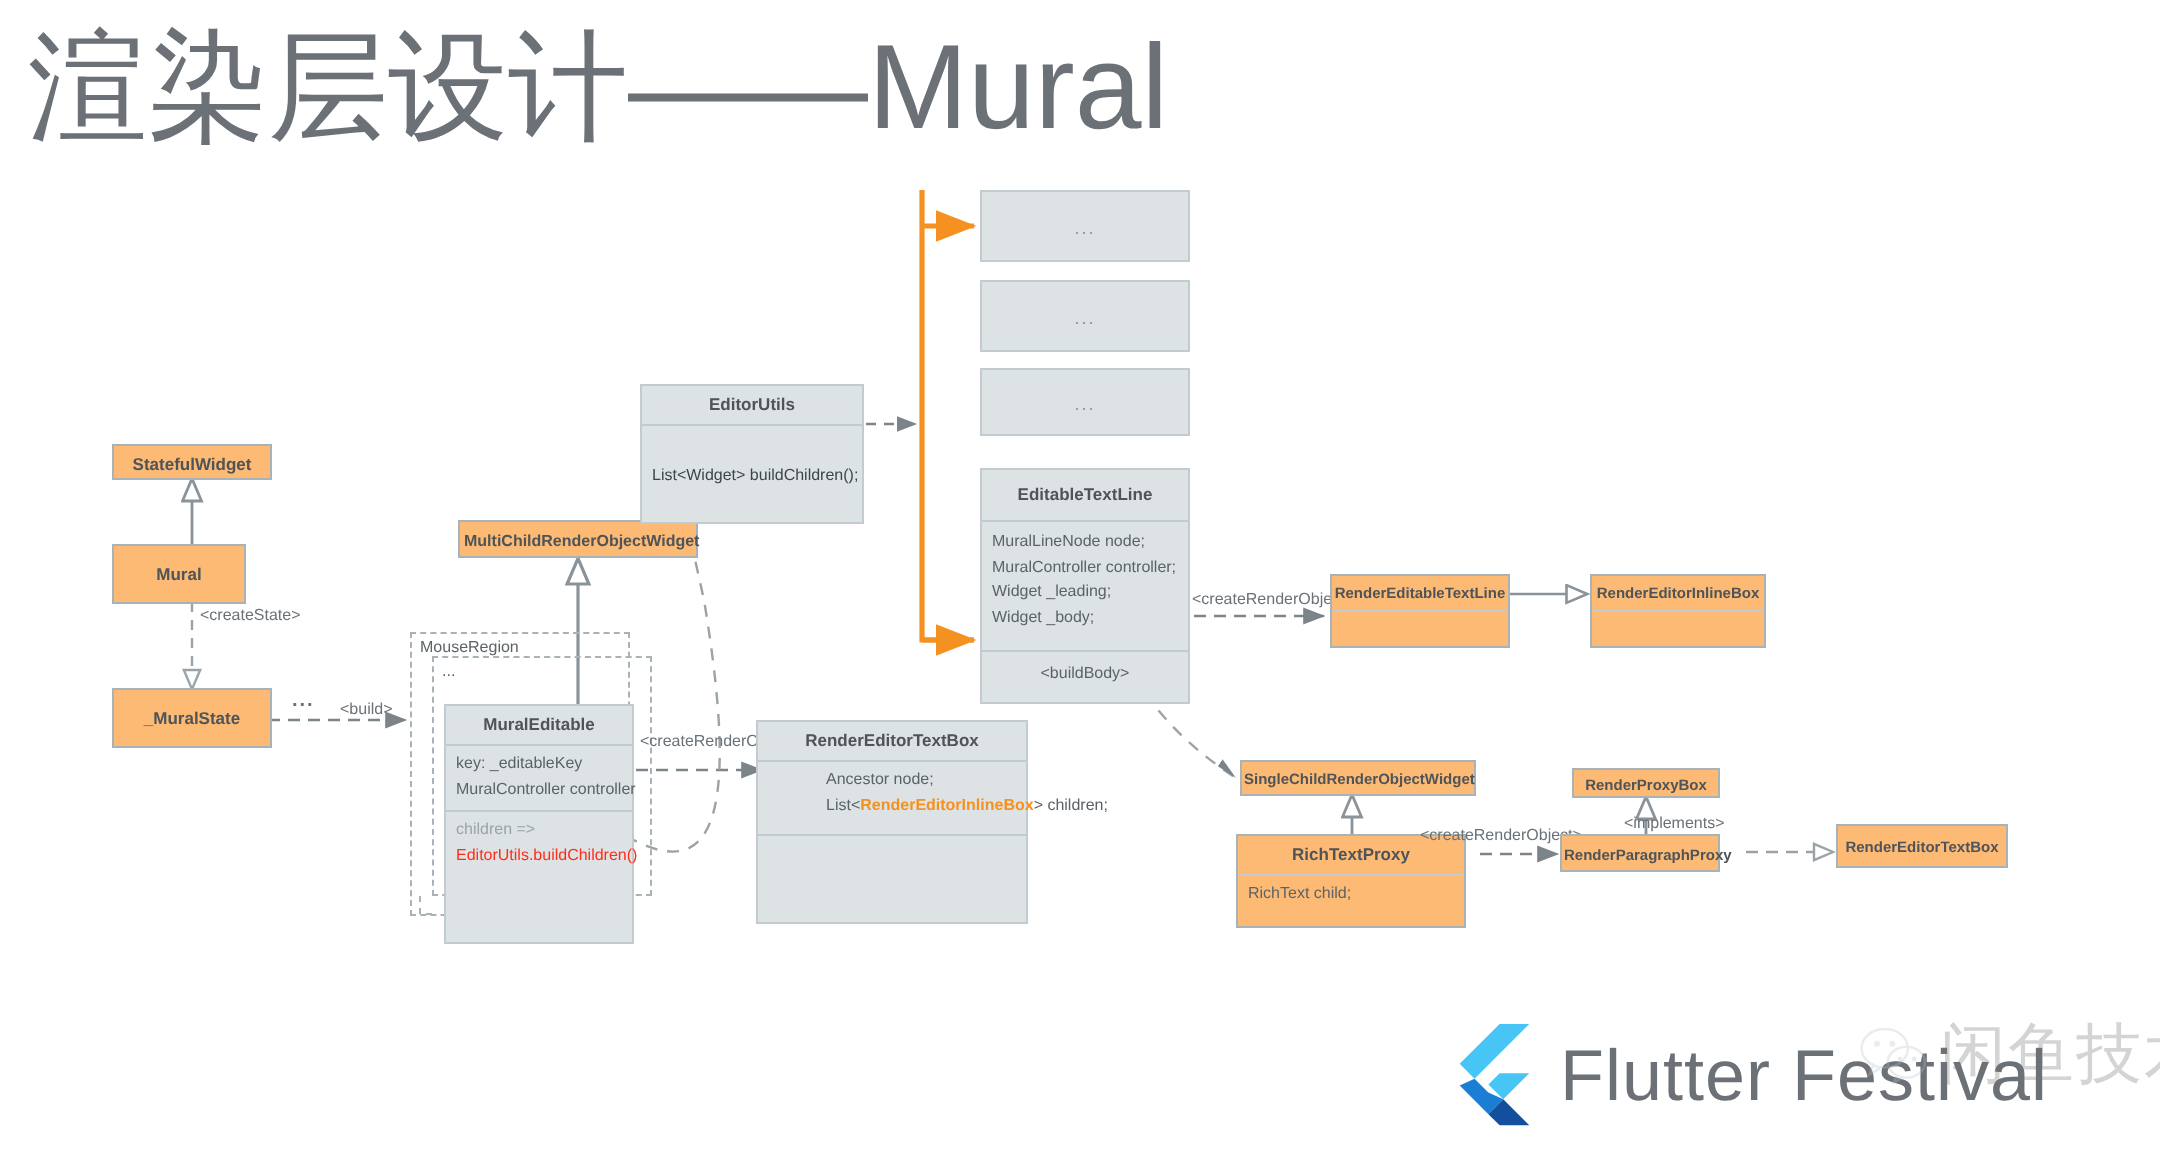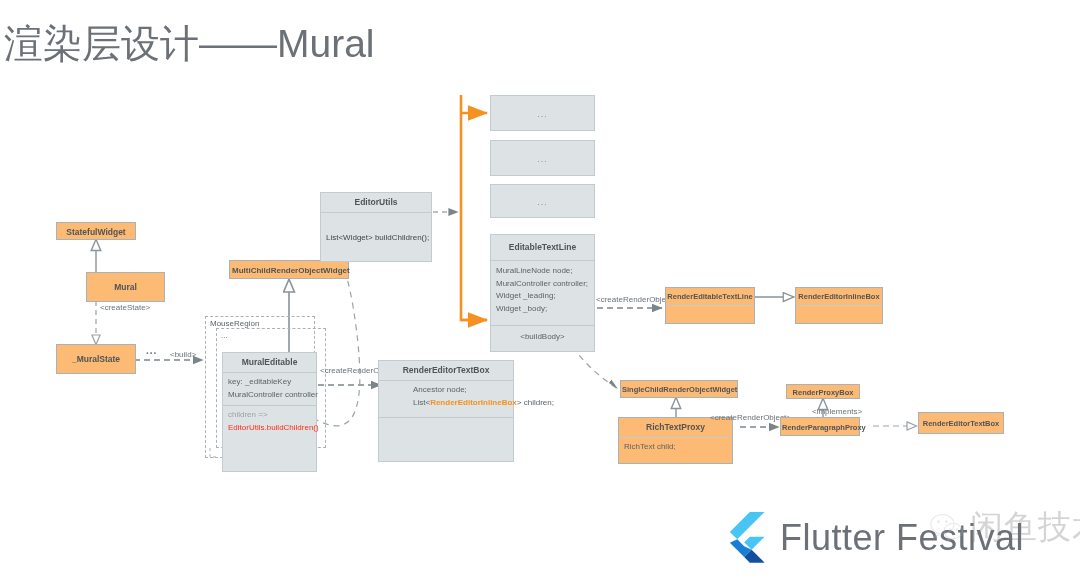--- a/index.html
+++ b/index.html
@@ -5,22 +5,22 @@
   html,body{margin:0;padding:0;background:#ffffff;}
   body{
     width:1080px;height:577px;position:relative;overflow:hidden;
     font-family:"Liberation Sans","DejaVu Sans",sans-serif;
     color:#5a5a5a;
   }
   #slide{position:absolute;inset:0;}
 
   
   .slide-title{
-    position:absolute;left:4px;top:8px;
-    font-size:39px;line-height:72px;
+    position:absolute;left:14px;top:8px;
+    font-size:60px;line-height:72px;
     color:#6b7176;font-weight:400;letter-spacing:0px;
     white-space:nowrap;
   }
 
   
   .box{position:absolute;box-sizing:border-box;border:1px solid #a9b3b7;background:#fdba74;}
   .box.filled{background:#dde3e5;border-color:#c2cbcf;}
   .box .hdr{
     font-size:8.5px;font-weight:bold;color:#4f5458;text-align:center;
     padding:4px 2px;line-height:11px;
@@ -114,21 +114,21 @@
 
     <line x1="873" y1="426" x2="916" y2="426" stroke="#9aa3a8" stroke-width="1.2" stroke-dasharray="6,4" marker-end="url(#hollowd)"></line>
 
     <path d="M210,448 L210,457 L218,457" fill="none" stroke="#a9b3b7" stroke-width="1" stroke-dasharray="3,3"></path>
   </svg>
 
   <div class="box" style="left:56px;top:222px;width:80px;height:18px;">
     <div class="hdr">StatefulWidget</div>
   </div>
 
-  <div class="box" style="left:56px;top:272px;width:79px;height:30px;margin-left:30px;">
+  <div class="box" style="left:56px;top:272px;width:67px;height:30px;">
     <div class="hdr" style="padding-top:9px;">Mural</div>
   </div>
 
   <div class="elabel" style="left:100px;top:303px;">&lt;createState&gt;</div>
 
   <div class="box" style="left:56px;top:344px;width:80px;height:30px;">
     <div class="hdr" style="padding-top:9px;">_MuralState</div>
   </div>
 
   <div class="elabel t-orange" style="left:146px;top:345px;font-size:10px;letter-spacing:1px;">...</div>

